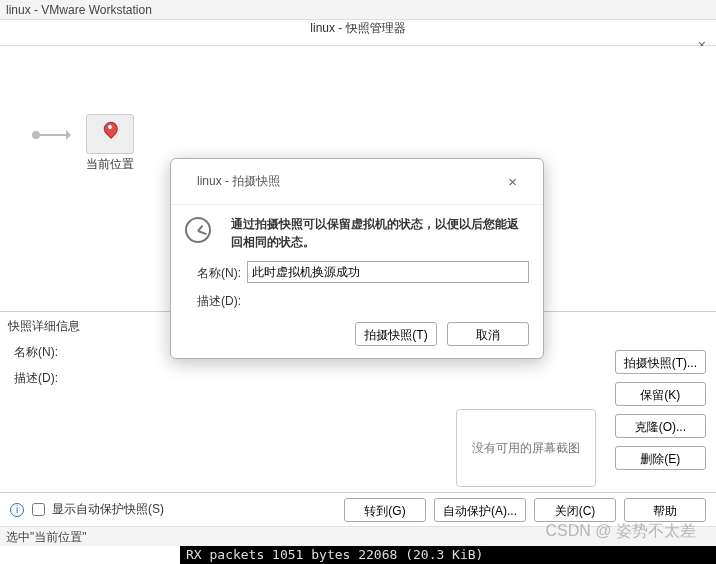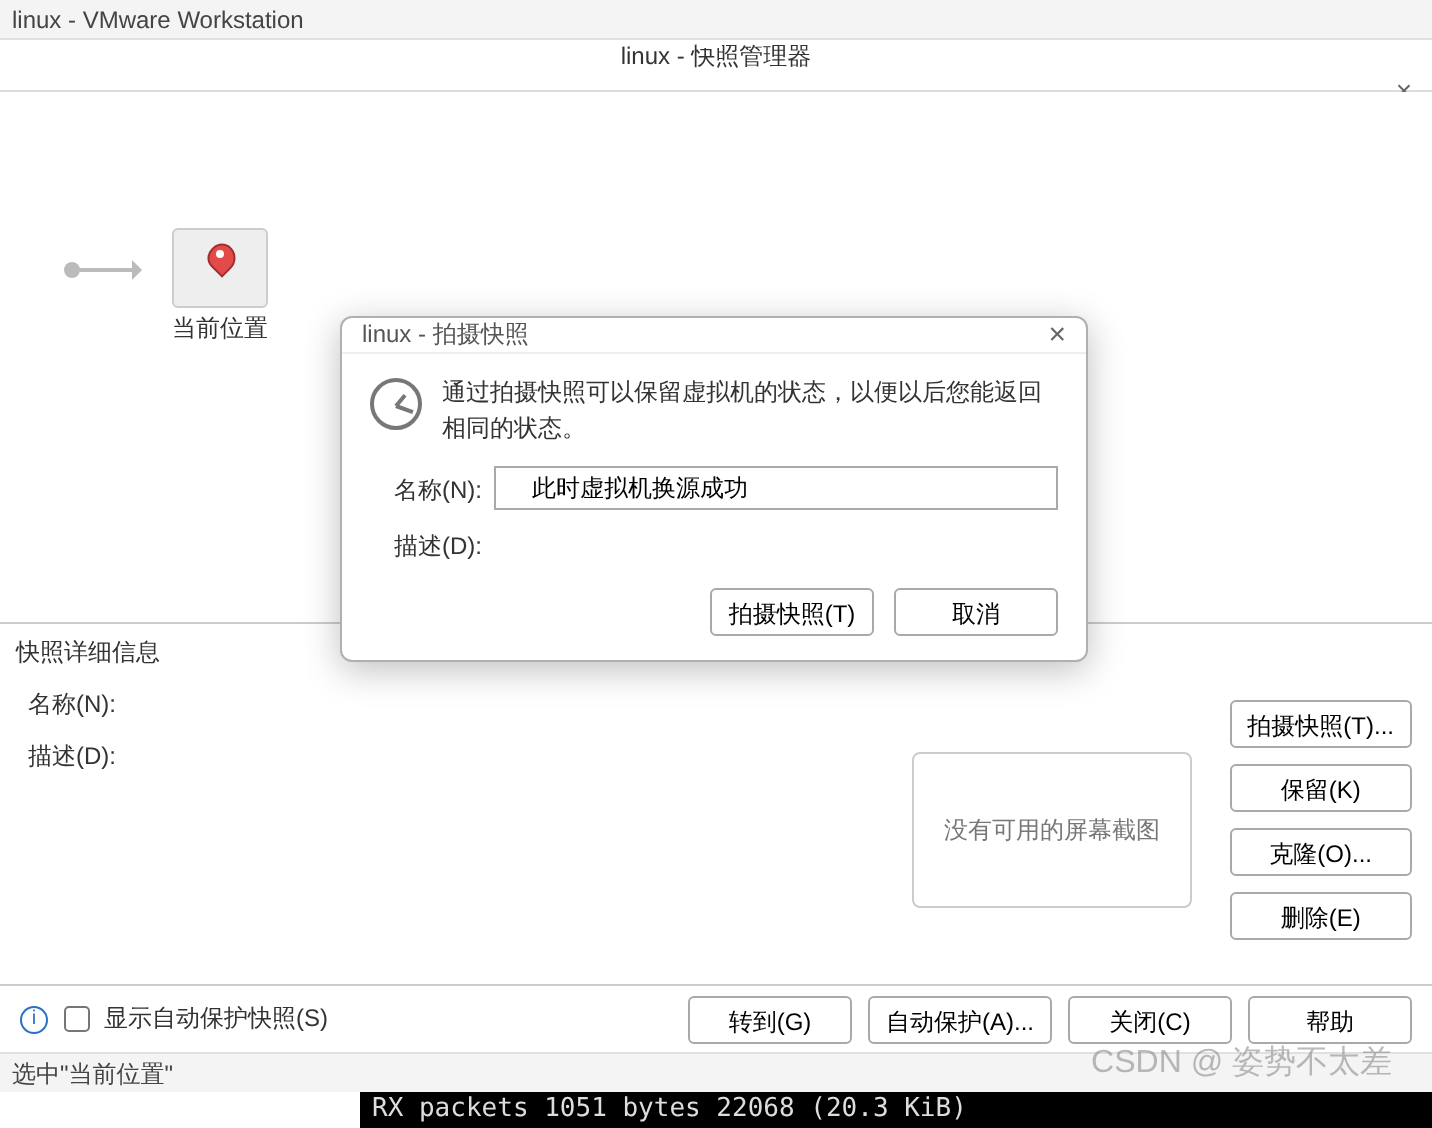--- a/index.html
+++ b/index.html
@@ -22,46 +22,46 @@
 .pin::after { content: ''; position: absolute; left: 7px; top: 3px; width: 4px; height: 4px; background: #fff; border-radius: 50%; }
 .node-label { font-size: 12px; color: #333; }
 
 .details { border-top: 1px solid #ccc; padding: 6px 8px 4px; background: #fff; }
 .details-title { margin-bottom: 6px; }
 .details-row { display: flex; align-items: center; margin-bottom: 4px; }
 .details-row label { width: 50px; text-align: right; margin-right: 4px; }
 .details-row .field { flex: 0 0 340px; height: 22px; border: 1px solid #fff; }
 
 .thumb-area { position: absolute; right: 10px; top: 342px; width: 270px; height: 130px; }
-.thumb { position: absolute; left: 20px; top: 34px; width: 140px; height: 78px; border: 1px solid #ccc; border-radius: 4px; display: flex; align-items: center; justify-content: center; color: #777; background: #fff; }
+.thumb { position: absolute; left: 20px; top: 67px; width: 140px; height: 78px; border: 1px solid #ccc; border-radius: 4px; display: flex; align-items: center; justify-content: center; color: #777; background: #fff; }
 .side-btns { position: absolute; right: 0; top: 8px; display: flex; flex-direction: column; gap: 8px; }
 .btn { min-width: 82px; height: 24px; background: #fff; border: 1px solid #a9a9a9; border-radius: 3px; font-size: 12px; cursor: pointer; padding: 4px 8px; }
 
 .bottom-bar { position: absolute; left: 0; right: 0; bottom: 38px; height: 34px; border-top: 1px solid #ccc; display: flex; align-items: center; padding: 0 10px; gap: 8px; }
 .chk { display: flex; align-items: center; gap: 4px; }
 .chk .info { width: 14px; height: 14px; border: 1px solid #2a70c8; border-radius: 50%; color: #2a70c8; font-size: 10px; text-align: center; line-height: 12px; }
 .bottom-bar .spacer { flex: 1; }
 
 .status { position: absolute; left: 0; right: 0; bottom: 18px; height: 20px; padding: 0 6px; line-height: 20px; color: #444; background: #f4f4f4; border-top: 1px solid #e0e0e0; }
 .terminal { position: absolute; left: 180px; right: 0; bottom: 0; height: 18px; background: #000; color: #ddd; font-family: Consolas, monospace; font-size: 13px; line-height: 18px; padding: 0 6px; overflow: hidden; white-space: nowrap; }
 .watermark { position: absolute; right: 20px; bottom: 22px; color: rgba(120,120,120,.5); font-size: 16px; pointer-events: none; }
 
 .modal { position: absolute; left: 170px; top: 158px; width: 374px; background: #fff; border: 1px solid #b0b0b0; border-radius: 6px; box-shadow: 0 4px 18px rgba(0,0,0,.25); }
-.modal-title { height: 18px; display: flex; align-items: center; padding: 0 10px; color: #555; border-bottom: 1px solid #eee; }
+.modal-title { height: 46px; display: flex; align-items: center; padding: 0 26px; color: #555; border-bottom: 1px solid #eee; }
 .modal-close { margin-left: auto; color: #666; font-size: 15px; cursor: pointer; }
 .modal-body { padding: 10px 14px 12px; }
-.intro { display: flex; gap: 10px; margin-bottom: 10px; }
+.intro { display: flex; gap: 20px; margin-bottom: 10px; font-weight: bold; }
 .clock { width: 26px; height: 26px; border: 2px solid #777; border-radius: 50%; position: relative; flex: none; margin-top: 2px; }
 .clock::before, .clock::after { content: ''; position: absolute; background: #777; left: 50%; top: 50%; transform-origin: left center; }
 .clock::before { width: 7px; height: 2px; transform: rotate(-50deg); }
 .clock::after { width: 9px; height: 2px; transform: rotate(20deg); }
 .intro-text { line-height: 1.5; }
 .form-row { display: flex; align-items: flex-start; margin-bottom: 6px; }
 .form-row > label { width: 56px; text-align: right; margin-right: 6px; padding-top: 4px; }
-.form-row input[type=text] { flex: 1; height: 22px; border: 1px solid #a9a9a9; padding: 0 18px; font-size: 12px; }
+.form-row input[type=text] { flex: 1; height: 22px; border: 1px solid #a9a9a9; padding: 0 4px; font-size: 12px; }
 .form-row textarea { flex: 1; height: 68px; border: 1px solid #a9a9a9; padding: 4px 6px; font-size: 12px; resize: none; color: #555; }
 .modal-actions { display: flex; justify-content: flex-end; gap: 10px; padding-top: 6px; }
 </style>
 </head>
 <body>
 
 <div class="app-title">linux - VMware Workstation</div>
 
 <div class="tab-bar">
   <span class="tab-ico"></span>

